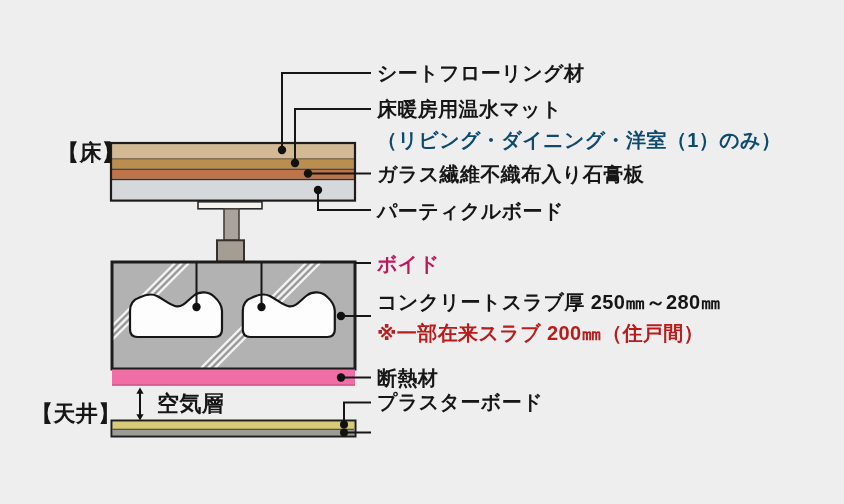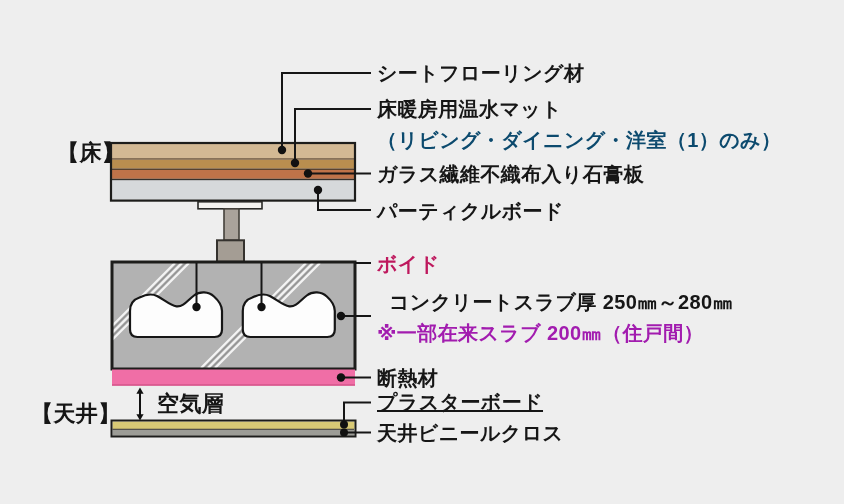--- a/index.html
+++ b/index.html
@@ -126,19 +126,18 @@
   <div class="lbl big" style="left: 57px; top: 153px; color: rgb(22, 22, 22);">【床】</div>
   <div class="lbl big" style="left: 31px; top: 414px; color: rgb(22, 22, 22);">【天井】</div>
   <div class="lbl big" style="left: 157px; top: 403.5px; color: rgb(22, 22, 22);">空気層</div>
 
   <div class="lbl" style="left: 377px; top: 109px; color: rgb(22, 22, 22);">床暖房用温水マット</div>
   <div class="lbl" style="left: 377px; top: 73px; color: rgb(22, 22, 22);">シートフローリング材</div>
   <div class="lbl" style="left: 377px; top: 140px; color: #0c4a6e;">（リビング・ダイニング・洋室（1）のみ）</div>
   <div class="lbl" style="left: 377px; top: 174px; color: rgb(22, 22, 22);">ガラス繊維不織布入り石膏板</div>
   <div class="lbl" style="left: 377px; top: 211px; color: rgb(22, 22, 22);">パーティクルボード</div>
   <div class="lbl" style="left: 377px; top: 263.5px; color: #be185d;">ボイド</div>
-  <div class="lbl" style="left: 377px; top: 302px; color: rgb(22, 22, 22); margin-left: 12px;">コンクリートスラブ厚 250㎜～280㎜</div>
-  <div class="lbl" style="left: 377px; top: 333px; color: #a21caf;">※一部在来スラブ 200㎜（住戸間）</div>
+  <div class="lbl" style="left: 377px; top: 302px; color: rgb(22, 22, 22);">コンクリートスラブ厚 250㎜～280㎜</div>
+  <div class="lbl" style="left: 377px; top: 333px; color: #b91c1c;">※一部在来スラブ 200㎜（住戸間）</div>
   <div class="lbl" style="left: 377px; top: 377.5px; color: rgb(22, 22, 22); text-align: right;">断熱材</div>
-  <div class="lbl" style="left: 377px; top: 402px; color: rgb(22, 22, 22); text-decoration: underline;">プラスターボード</div>
-  <div class="lbl" style="left: 377px; top: 432.5px; color: rgb(22, 22, 22);">天井ビニールクロス</div>
+  <div class="lbl" style="left: 377px; top: 402px; color: rgb(22, 22, 22);">プラスターボード</div>
 
 </div>
 
 </body></html>

